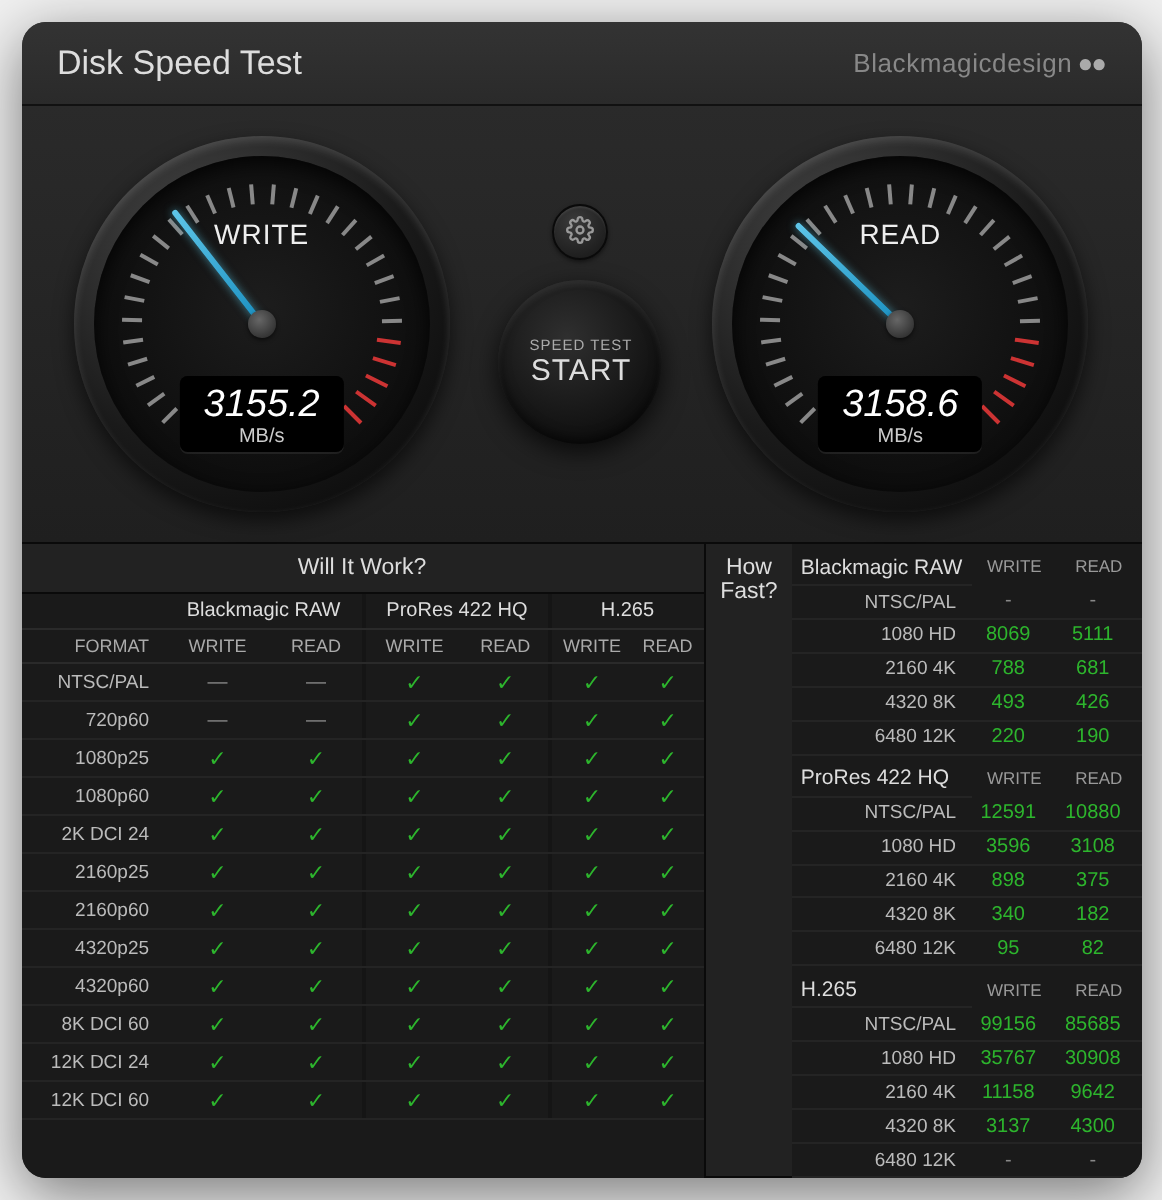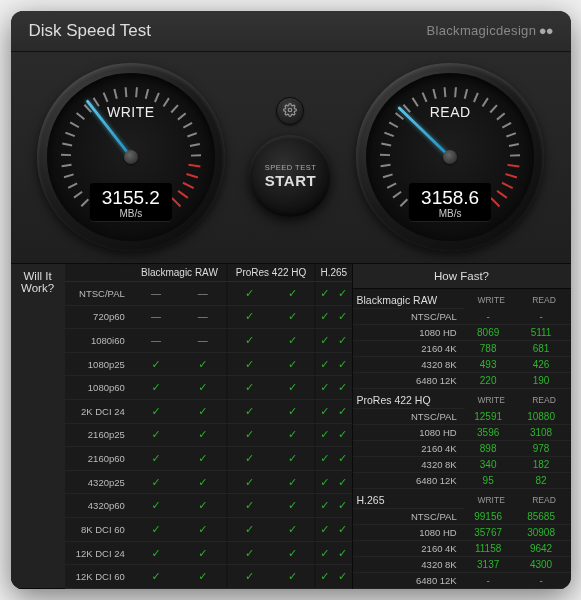--- a/index.html
+++ b/index.html
@@ -88,20 +88,21 @@
   border-radius: 4px;
   padding: 4px 12px 2px;
   text-align: center;
   box-shadow: inset 0 1px 3px rgba(0,0,0,0.8), 0 1px 0 rgba(255,255,255,0.08);
 }
 .gauge-value {
   color: #fff;
   font-size: 19px;
   font-weight: 500;
   font-variant-numeric: tabular-nums;
+  font-style: italic;
 }
 .gauge-unit {
   color: #ccc;
   font-size: 10px;
   margin-top: -1px;
 }
 .needle {
   position: absolute;
   left: 50%;
   top: 50%;
@@ -154,34 +155,34 @@
   border-radius: 50%;
   background: radial-gradient(circle at 42% 35%, #2f2f2f, #0c0c0c 80%);
   border: none;
   box-shadow: 0 4px 12px rgba(0,0,0,0.7), inset 0 2px 3px rgba(255,255,255,0.1), inset 0 -2px 6px rgba(0,0,0,0.6);
   cursor: pointer;
   display: flex; flex-direction: column;
   align-items: center; justify-content: center;
   color: #ddd;
 }
 .start-btn .small { font-size: 7.5px; letter-spacing: 0.5px; color: #aaa;}
-.start-btn .big { font-size: 15px; font-weight: 700; letter-spacing: 0.5px;}
+.start-btn .big { font-size: 15px; font-weight: 400; letter-spacing: 0.5px;}
 .tables {
   flex: 1;
   display: flex;
   background: #1a1a1a;
   border-top: 1px solid #0a0a0a;
 }
 .panel-left {
   width: 341px;
-  display: flex; flex-direction: row;
+  display: flex; flex-direction: column;
 }
 .panel-right {
   flex: 1;
-  display: flex; flex-direction: column;
+  display: flex; flex-direction: row;
   border-left: 1px solid #0a0a0a;
 }
 .panel-title {
   text-align: center;
   color: #ddd;
   font-size: 11.5px;
   font-weight: 500;
   padding: 6px 0;
   background: #222;
   border-bottom: 1px solid #0a0a0a;
@@ -383,46 +384,46 @@
       <table class="grid">
         <thead>
           <tr>
             <th></th>
             <th colspan="2" class="codec">Blackmagic RAW</th>
             <th class="spacer-col"></th>
             <th colspan="2" class="codec">ProRes 422 HQ</th>
             <th class="spacer-col"></th>
             <th colspan="2" class="codec">H.265</th>
           </tr>
+          <tr>
+            <th style="text-align:right;padding-right:8px">FORMAT</th>
+            <th>WRITE</th>
+            <th>READ</th>
+            <th class="spacer-col"></th>
+            <th>WRITE</th>
+            <th>READ</th>
+            <th class="spacer-col"></th>
+            <th>WRITE</th>
+            <th>READ</th>
+          </tr>
         </thead>
         <tbody id="wiw-body">
             <tr>
               <td class="fmt">NTSC/PAL</td>
     <td><span class="dash">—</span></td>
               <td><span class="dash">—</span></td>
               <td class="spacer-col"></td>
     <td><span class="check">✓</span></td>
               <td><span class="check">✓</span></td>
               <td class="spacer-col"></td>
     <td><span class="check">✓</span></td>
               <td><span class="check">✓</span></td>
             </tr>
             <tr>
               <td class="fmt">720p60</td>
-    <td><span class="dash">—</span></td>
-              <td><span class="dash">—</span></td>
-              <td class="spacer-col"></td>
-    <td><span class="check">✓</span></td>
-              <td><span class="check">✓</span></td>
-              <td class="spacer-col"></td>
-    <td><span class="check">✓</span></td>
-              <td><span class="check">✓</span></td>
-            </tr>
-            <tr>
-              <td class="fmt">1080i60</td>
     <td><span class="dash">—</span></td>
               <td><span class="dash">—</span></td>
               <td class="spacer-col"></td>
     <td><span class="check">✓</span></td>
               <td><span class="check">✓</span></td>
               <td class="spacer-col"></td>
     <td><span class="check">✓</span></td>
               <td><span class="check">✓</span></td>
             </tr>
             <tr>
@@ -583,21 +584,21 @@
               <td class="val">10880</td>
             </tr>
             <tr>
               <td class="fmt">1080 HD</td>
               <td class="val">3596</td>
               <td class="val">3108</td>
             </tr>
             <tr>
               <td class="fmt">2160 4K</td>
               <td class="val">898</td>
-              <td class="val">978</td>
+              <td class="val">375</td>
             </tr>
             <tr>
               <td class="fmt">4320 8K</td>
               <td class="val">340</td>
               <td class="val">182</td>
             </tr>
             <tr>
               <td class="fmt">6480 12K</td>
               <td class="val">95</td>
               <td class="val">82</td>

